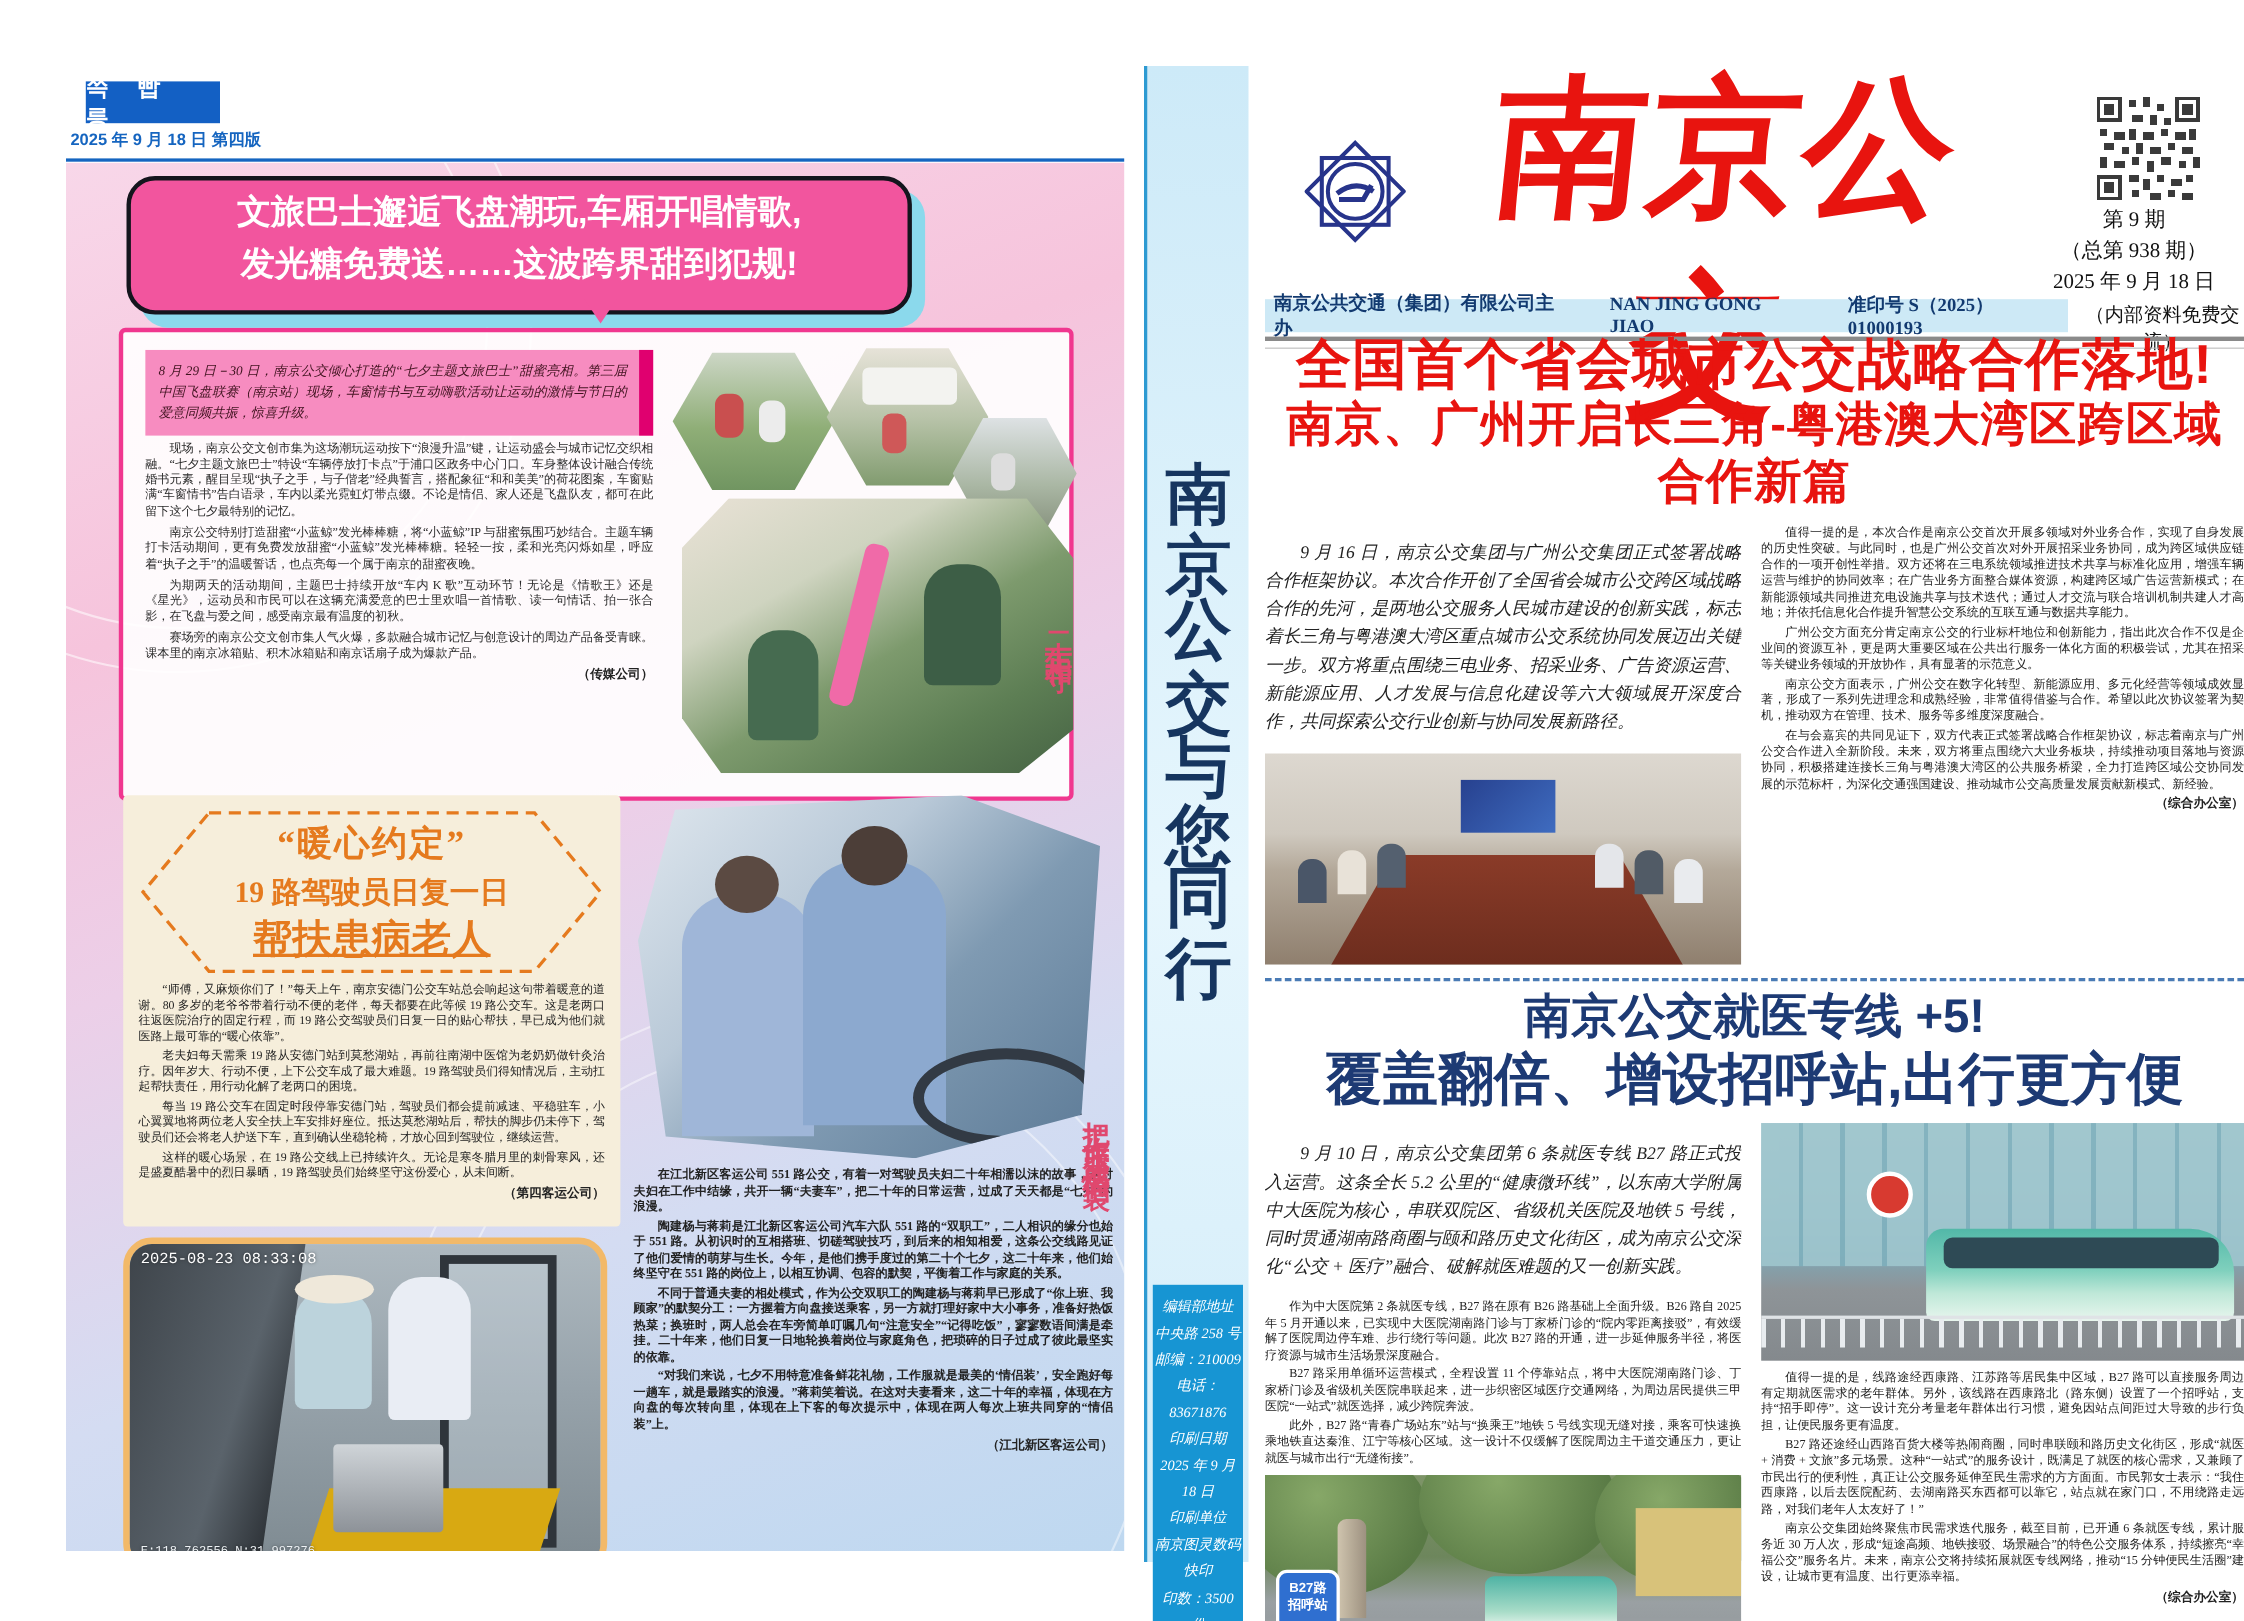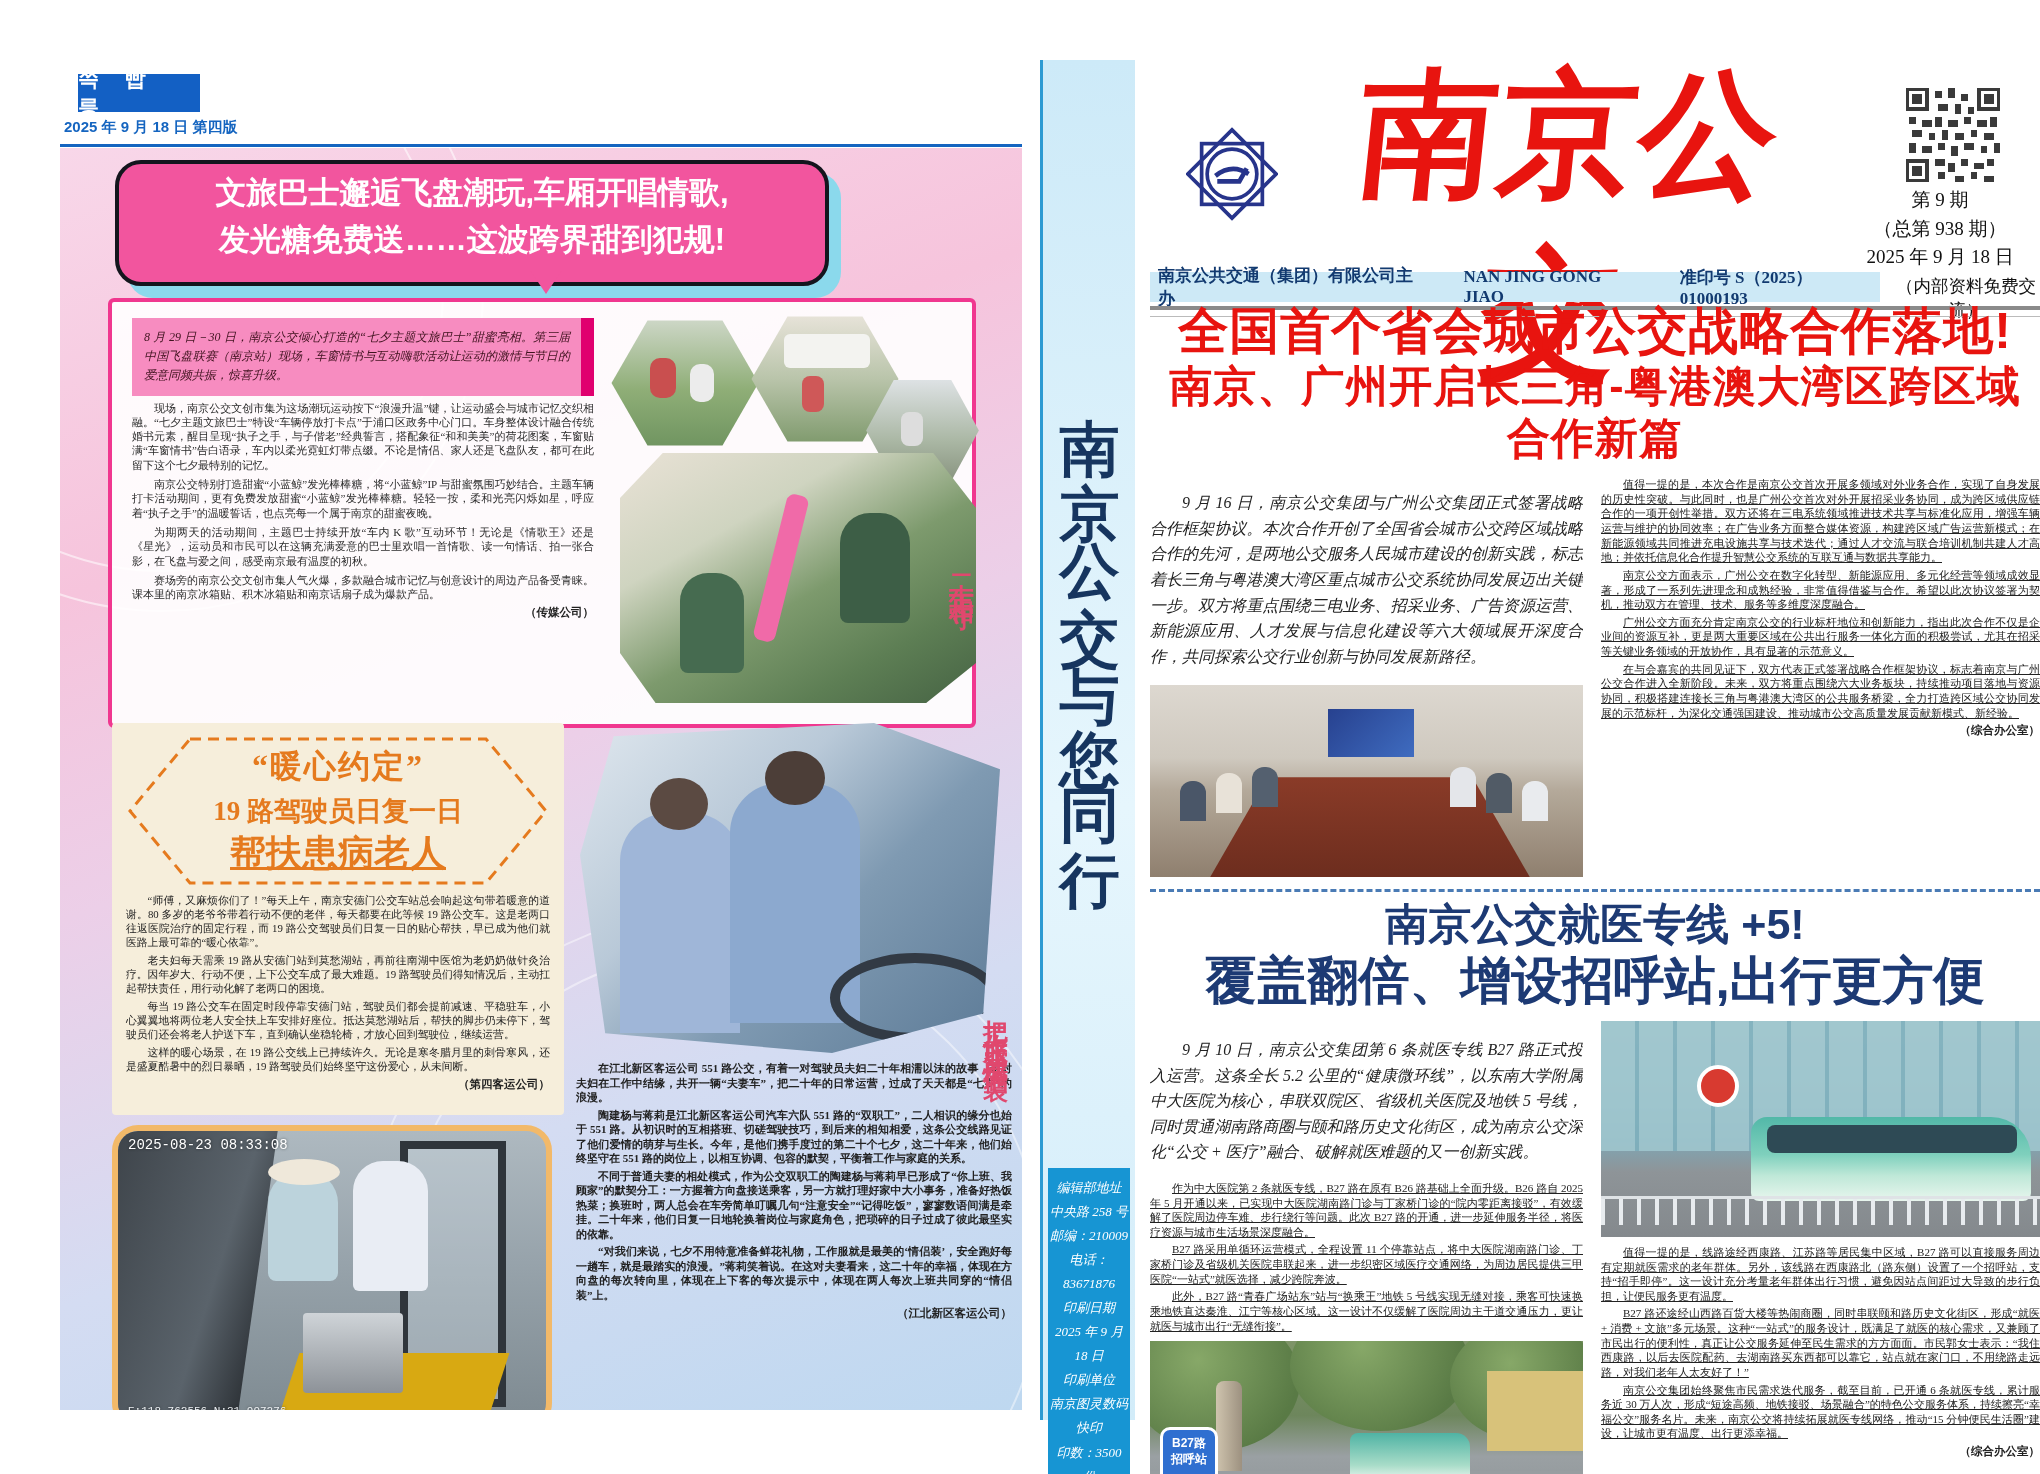--- a/index.html
+++ b/index.html
@@ -122,21 +122,21 @@
   .hr1{font-size:50px;line-height:1.18;}
   .hr2{font-size:43px;line-height:1.2;}
   .head-navy{color:#1d3a74;text-align:center;font-weight:900;}
   .hn1{font-size:43px;line-height:1.15;margin-top:8px;}
   .hn2{font-size:51px;line-height:1.2;}
 
   .sec{display:flex;gap:18px;margin-top:10px;}
   .sec .lcol{width:433px;overflow:hidden;}
   .sec .rcol{width:439px;overflow:hidden;}
   .lead{font-style:italic;font-size:16px;line-height:1.6;text-align:justify;text-indent:2em;color:#222;}
-  .rp-par{font-size:11px;line-height:1.33;text-align:justify;text-indent:2em;margin:3px 0 0 0;text-decoration:underline;}
+  .rp-par{font-size:11px;line-height:1.33;text-align:justify;text-indent:2em;margin:3px 0 0 0;}
   .rp-byline{font-size:11.5px;font-weight:bold;text-align:right;margin-top:3px;}
 
   .photo-meeting{position:relative;width:433px;height:192px;margin-top:8px;overflow:hidden;
     background:linear-gradient(180deg,#ddd8d0 0%,#cfc9bf 38%,#b4a99a 55%,#8f7f6e 100%);}
   .photo-meeting .table{position:absolute;left:60px;top:92px;width:320px;height:100px;background:linear-gradient(180deg,#8a3b28,#6d2d1e);clip-path:polygon(18% 0,82% 0,100% 100%,0 100%);}
   .photo-meeting .screen{position:absolute;left:178px;top:24px;width:86px;height:48px;background:linear-gradient(135deg,#27418f,#3f6cc0);}
   .photo-meeting .pe{position:absolute;width:26px;height:40px;border-radius:12px 12px 0 0;}
   .photo-station{position:relative;width:439px;height:216px;overflow:hidden;
     background:linear-gradient(180deg,#bcd4d8 0%,#9dc3cb 35%,#7fa7b5 55%,#8e9498 70%,#84898d 100%);}
   .photo-station .glass{position:absolute;left:0;top:0;width:439px;height:130px;
@@ -370,22 +370,22 @@
           <div class="pe" style="left:30px;top:96px;background:#4a5668;"></div>
           <div class="pe" style="left:66px;top:88px;background:#e8e2d8;"></div>
           <div class="pe" style="left:102px;top:82px;background:#54606f;"></div>
           <div class="pe" style="left:300px;top:82px;background:#e4e6ea;"></div>
           <div class="pe" style="left:336px;top:88px;background:#515b66;"></div>
           <div class="pe" style="left:372px;top:96px;background:#e9ebee;"></div>
         </div>
       </div>
       <div class="rcol">
         <p class="rp-par">值得一提的是，本次合作是南京公交首次开展多领域对外业务合作，实现了自身发展的历史性突破。与此同时，也是广州公交首次对外开展招采业务协同，成为跨区域供应链合作的一项开创性举措。双方还将在三电系统领域推进技术共享与标准化应用，增强车辆运营与维护的协同效率；在广告业务方面整合媒体资源，构建跨区域广告运营新模式；在新能源领域共同推进充电设施共享与技术迭代；通过人才交流与联合培训机制共建人才高地；并依托信息化合作提升智慧公交系统的互联互通与数据共享能力。</p>
+        <p class="rp-par">广州公交方面充分肯定南京公交的行业标杆地位和创新能力，指出此次合作不仅是企业间的资源互补，更是两大重要区域在公共出行服务一体化方面的积极尝试，尤其在招采等关键业务领域的开放协作，具有显著的示范意义。</p>
         <p class="rp-par">南京公交方面表示，广州公交在数字化转型、新能源应用、多元化经营等领域成效显著，形成了一系列先进理念和成熟经验，非常值得借鉴与合作。希望以此次协议签署为契机，推动双方在管理、技术、服务等多维度深度融合。</p>
-        <p class="rp-par">广州公交方面充分肯定南京公交的行业标杆地位和创新能力，指出此次合作不仅是企业间的资源互补，更是两大重要区域在公共出行服务一体化方面的积极尝试，尤其在招采等关键业务领域的开放协作，具有显著的示范意义。</p>
         <p class="rp-par">在与会嘉宾的共同见证下，双方代表正式签署战略合作框架协议，标志着南京与广州公交合作进入全新阶段。未来，双方将重点围绕六大业务板块，持续推动项目落地与资源协同，积极搭建连接长三角与粤港澳大湾区的公共服务桥梁，全力打造跨区域公交协同发展的示范标杆，为深化交通强国建设、推动城市公交高质量发展贡献新模式、新经验。</p>
         <div class="rp-byline">（综合办公室）</div>
       </div>
     </div>
 
     <div class="dash-div"></div>
 
     <div class="head-navy hn1 sans">南京公交就医专线 +5!</div>
     <div class="head-navy hn2 sans">覆盖翻倍、增设招呼站,出行更方便</div>
 

